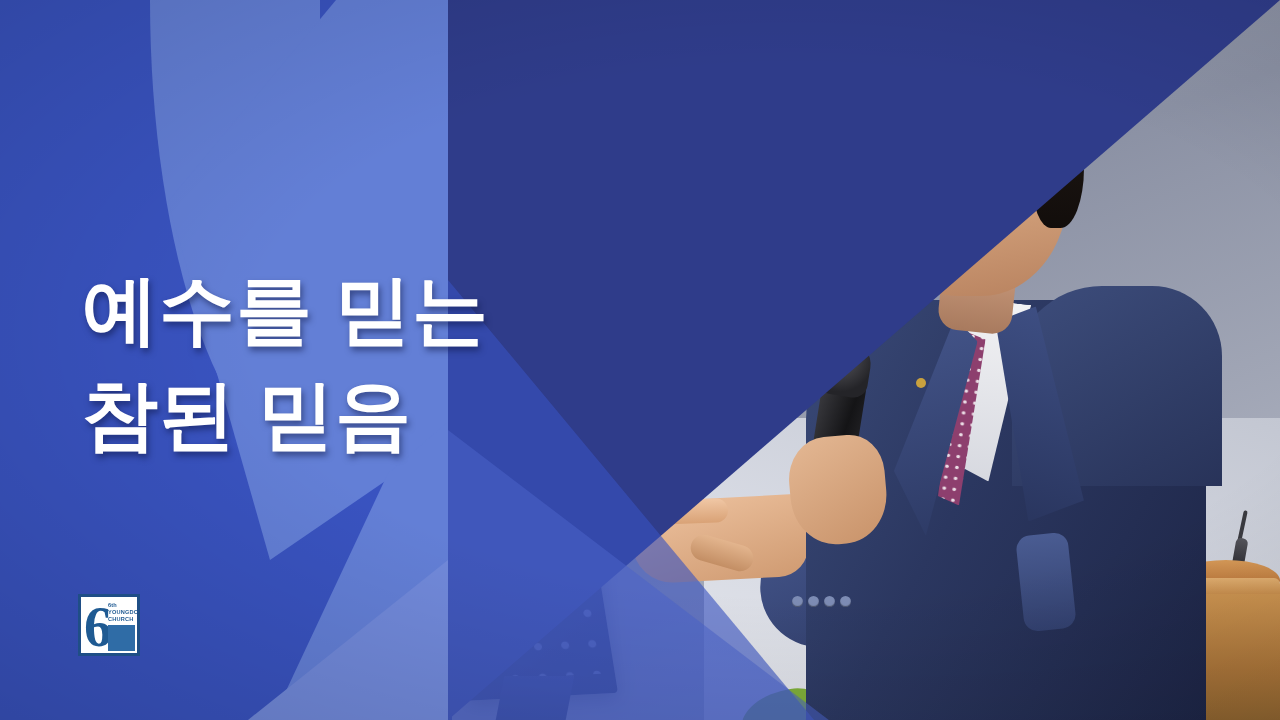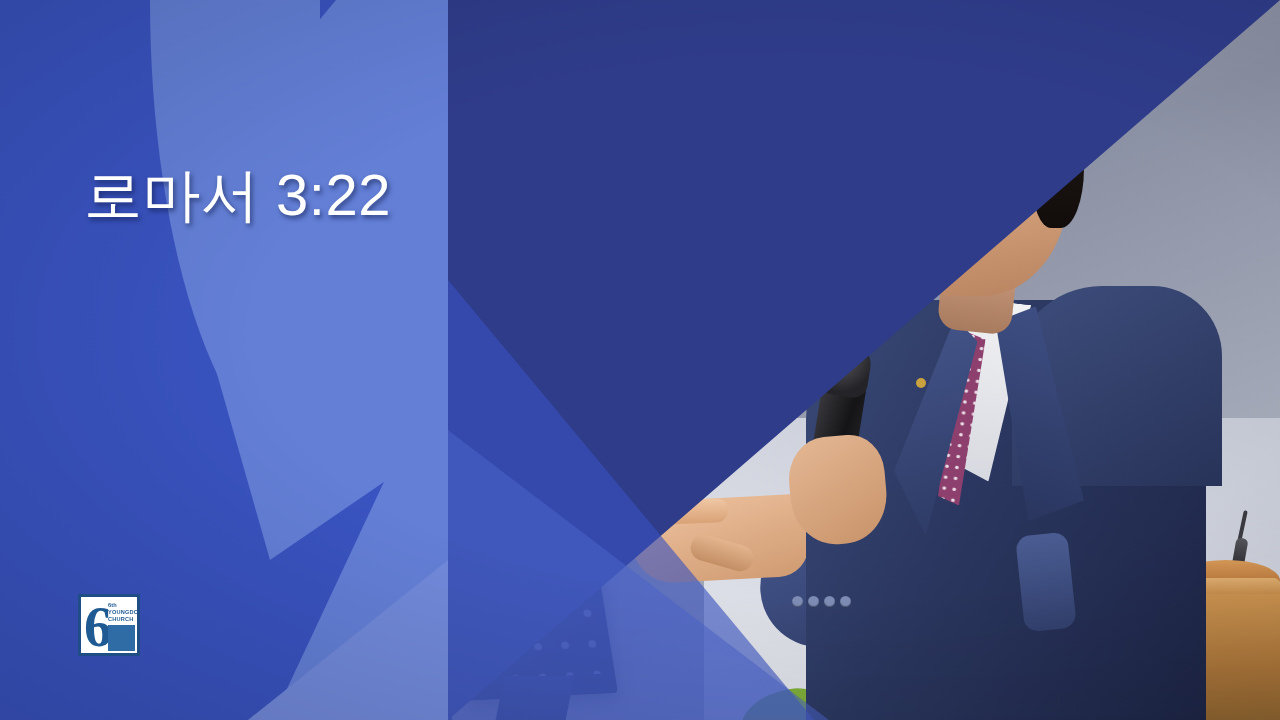--- a/index.html
+++ b/index.html
@@ -474,22 +474,23 @@
     <div class="shape" id="sh-dark"></div>
     <div class="shape" id="sh-dark-edge"></div>
     <div class="shape" id="sh-sweep"></div>
     <div class="shape" id="sh-sweep2"></div>
   </div>
 
   <div id="vignette"></div>
 
   <div id="text-layer">
 
-    <div id="scripture-ref">로마서 3:22</div>
-
+
+    <div id="sermon-title">예수를 믿는
+참된 믿음</div>
 
     <div id="footer">
 
       <div id="church-logo">
         <span id="logo-six">6</span>
         <span id="logo-wordmark">6th
 YOUNGDO
 CHURCH</span>
         <span id="logo-square"></span>
       </div>

